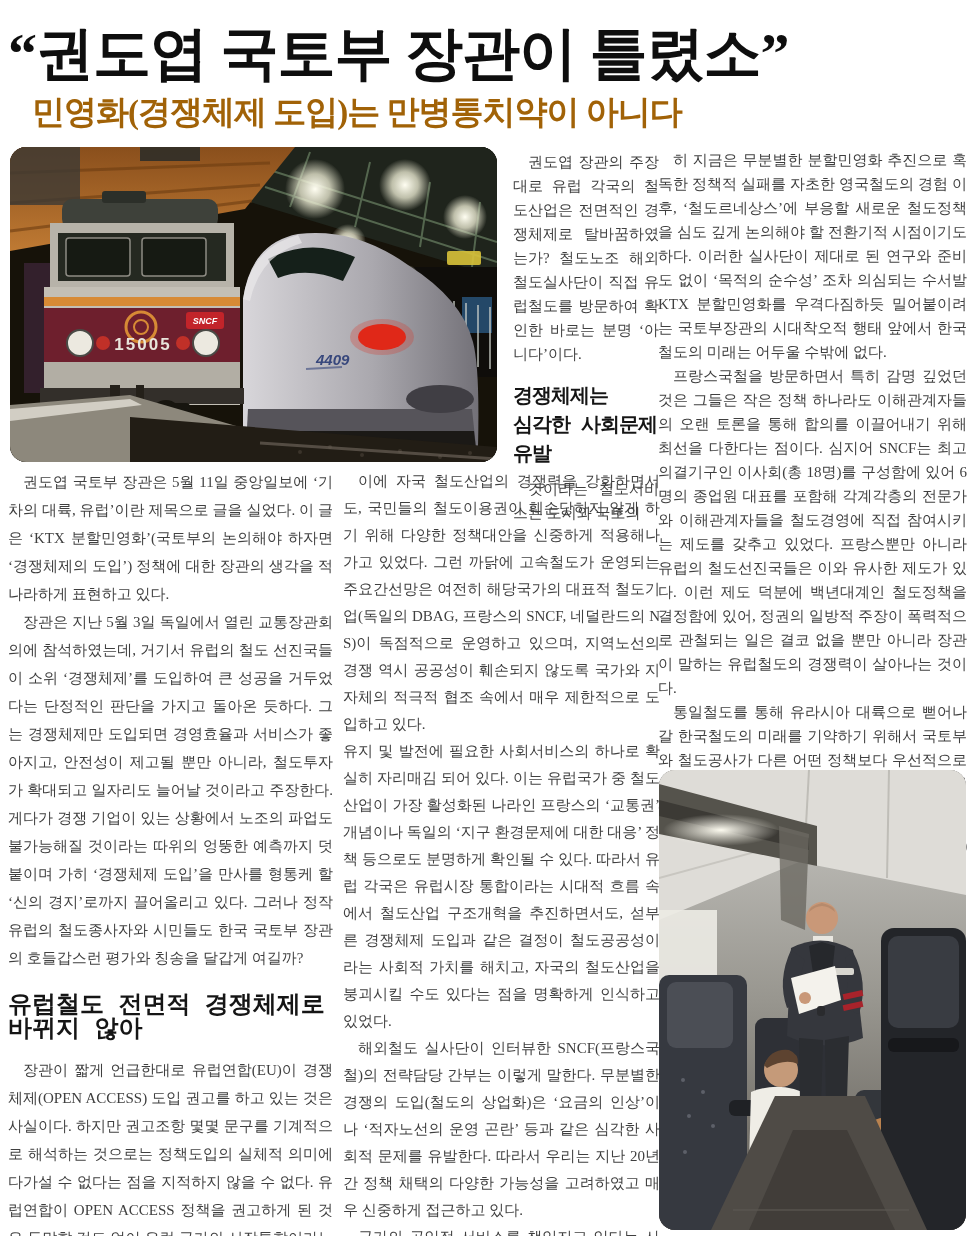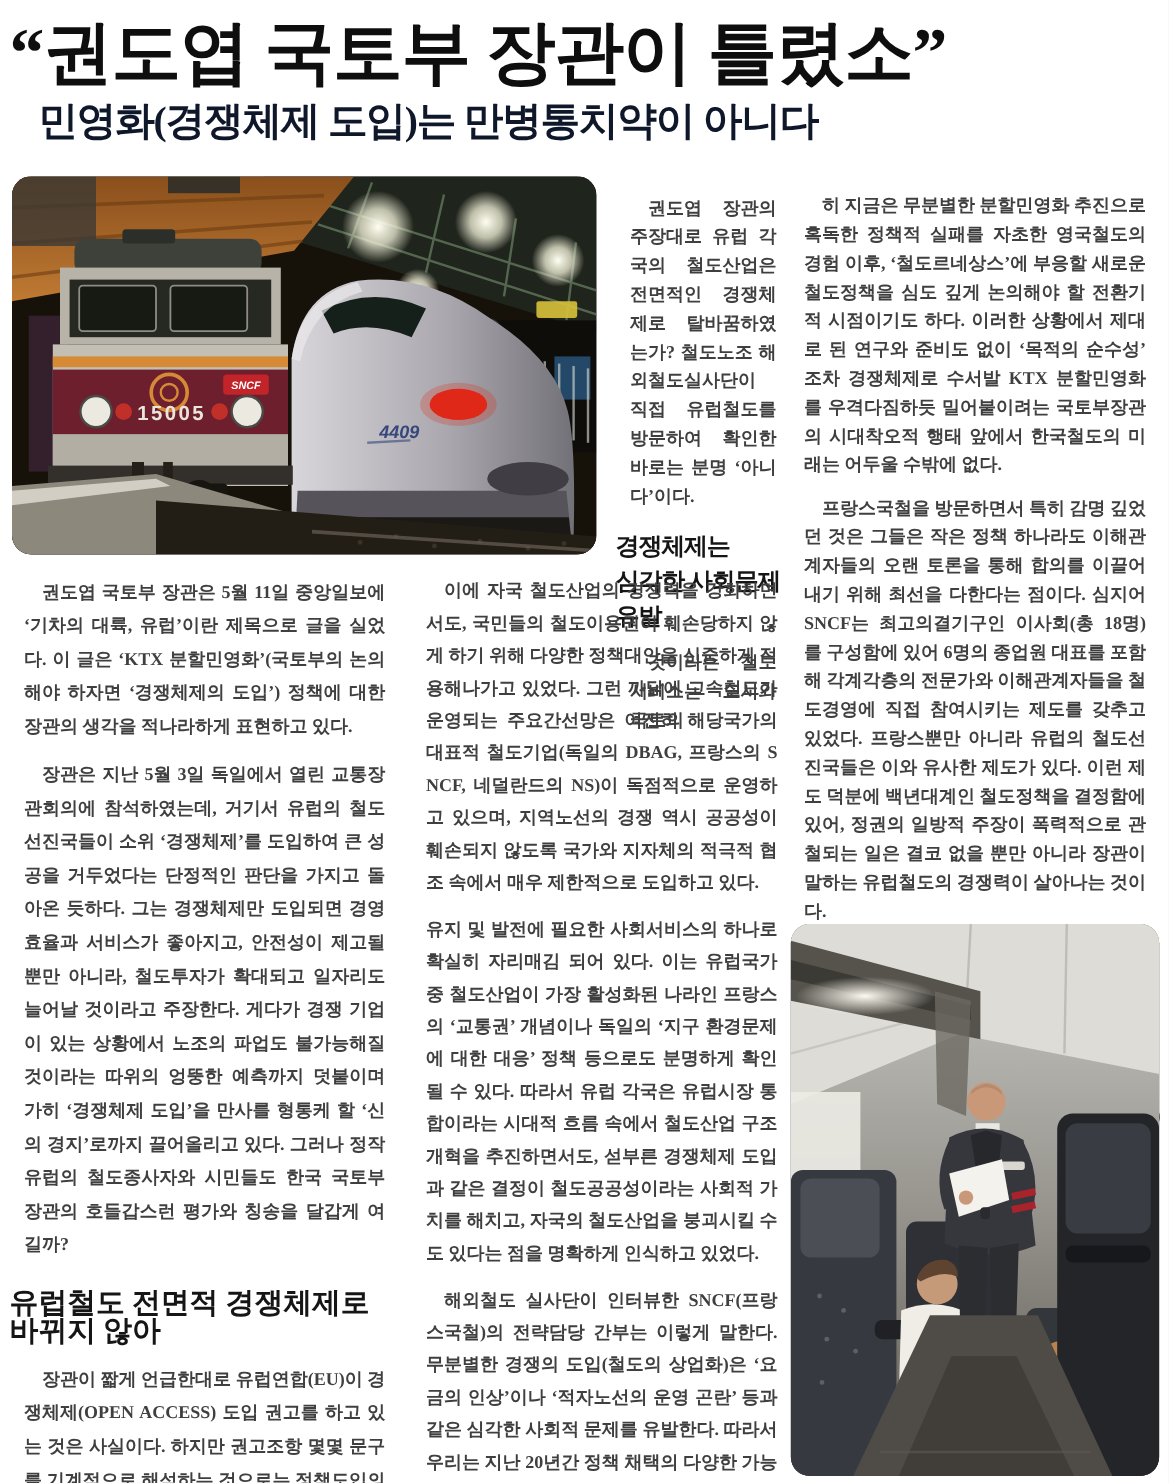--- a/index.html
+++ b/index.html
@@ -3,45 +3,45 @@
 <meta charset="utf-8">
 <style>
   html,body{margin:0;padding:0;background:#e9e9e9;}
   .page{
     position:relative;width:974px;height:1236px;margin:0 auto;
     background:#ffffff;overflow:hidden;
     font-family:"Liberation Serif","DejaVu Serif",serif;
     color:#3f3f3f;
   }
   
-  .masthead{position:absolute;left:8px;top:6px;width:958px;}
+  .masthead{position:absolute;left:8px;top:16px;width:958px;}
   .headline{
     font-family:"Liberation Serif","DejaVu Serif",serif;
     font-weight:700;font-size:58px;line-height:1.3;color:#0e0e0e;
     letter-spacing:-1px;white-space:nowrap;
   }
   .subheadline{
     font-family:"Liberation Serif","DejaVu Serif",serif;
-    font-weight:600;font-size:33px;line-height:1.2;color:#0f172a;
+    font-weight:600;font-size:33px;line-height:1.2;color:#a16207;
     padding-left:24px;margin-top:2px;letter-spacing:-1px;white-space:nowrap;
   }
   
   .photo{position:absolute;border-radius:16px;overflow:hidden;background:#181310;}
   .photo svg{display:block;width:100%;height:100%;}
   .photo-station{left:10px;top:147px;width:487px;height:315px;}
   .photo-interior{left:659px;top:770px;width:307px;height:460px;}
   
   .col{position:absolute;text-align:justify;}
-  .col p{margin:12px;text-indent:1em;word-break:break-all;font-weight:bold;}
+  .col p{margin:0;text-indent:1em;word-break:break-all;}
   .col-1{left:8px;top:468px;width:325px;font-size:15px;line-height:28px;}
   .col-2-narrow{left:513px;top:150px;width:146px;font-size:15px;line-height:24px;}
   .col-2-main{left:343px;top:468px;width:317px;font-size:15px;line-height:27px;}
   .col-3{left:658px;top:148px;width:309px;font-size:15px;line-height:24px;}
   .sec-heading{
-    font-family:Liberation Serif, serif;
+    font-family:Liberation Mono, monospace;
     font-weight:700;color:#151515;text-indent:0;text-align:left;
     word-break:keep-all;
   }
   .col-1 .sec-heading{font-size:24px;line-height:24px;margin:22px 0 14px 0;}
   .col-2-narrow .sec-heading{font-size:20px;line-height:29px;margin:16px 0 8px 0;letter-spacing:-1px;}
   .byline{
     margin-top:14px;text-align:right;text-indent:0;
     font-family:"Liberation Sans","DejaVu Sans",sans-serif;
     font-size:13px;color:#6f6f6f;letter-spacing:-0.5px;
   }
@@ -182,21 +182,21 @@
     </svg>
   </div>
 
   <div class="col col-2-narrow">
     <p>권도엽 장관의 주장대로 유럽 각국의 철도산업은 전면적인 경쟁체제로 탈바꿈하였는가? 철도노조 해외철도실사단이 직접 유럽철도를 방문하여 확인한 바로는 분명 ‘아니다’이다.</p>
     <div class="sec-heading">경쟁체제는 심각한 사회문제 유발</div>
     <p>것이라는 철도서비스는 도시와 국토의</p>
   </div>
 
   <div class="col col-3">
-    <p>히 지금은 무분별한 분할민영화 추진으로 혹독한 정책적 실패를 자초한 영국철도의 경험 이후, ‘철도르네상스’에 부응할 새로운 철도정책을 심도 깊게 논의해야 할 전환기적 시점이기도 하다. 이러한 상황에서 제대로 된 연구와 준비도 없이 ‘목적의 순수성’ 조차 경쟁체제로 수서발 KTX 분할민영화를 우격다짐하듯 밀어붙이려는 국토부장관의 시대착오적 행태 앞에서 한국철도의 미래는 어두울 수밖에 없다.</p>
+    <p>히 지금은 무분별한 분할민영화 추진으로 혹독한 정책적 실패를 자초한 영국철도의 경험 이후, ‘철도르네상스’에 부응할 새로운 철도정책을 심도 깊게 논의해야 할 전환기적 시점이기도 하다. 이러한 실사단이 제대로 된 연구와 준비도 없이 ‘목적의 순수성’ 조차 의심되는 수서발 KTX 분할민영화를 우격다짐하듯 밀어붙이려는 국토부장관의 시대착오적 행태 앞에서 한국철도의 미래는 어두울 수밖에 없다.</p>
     <p>프랑스국철을 방문하면서 특히 감명 깊었던 것은 그들은 작은 정책 하나라도 이해관계자들의 오랜 토론을 통해 합의를 이끌어내기 위해 최선을 다한다는 점이다. 심지어 SNCF는 최고의결기구인 이사회(총 18명)를 구성함에 있어 6명의 종업원 대표를 포함해 각계각층의 전문가와 이해관계자들을 철도경영에 직접 참여시키는 제도를 갖추고 있었다. 프랑스뿐만 아니라 유럽의 철도선진국들은 이와 유사한 제도가 있다. 이런 제도 덕분에 백년대계인 철도정책을 결정함에 있어, 정권의 일방적 주장이 폭력적으로 관철되는 일은 결코 없을 뿐만 아니라 장관이 말하는 유럽철도의 경쟁력이 살아나는 것이다.</p>
     <p>통일철도를 통해 유라시아 대륙으로 뻗어나갈 한국철도의 미래를 기약하기 위해서 국토부와 철도공사가 다른 어떤 정책보다 우선적으로 도입해야 할 철도발전의 키포인트는 바로 여기에 있지 않나 한다.</p>
     <div class="byline">송호준(서울정보통신)</div>
   </div>
 
   <div class="col col-1">
     <p>권도엽 국토부 장관은 5월 11일 중앙일보에 ‘기차의 대륙, 유럽’이란 제목으로 글을 실었다. 이 글은 ‘KTX 분할민영화’(국토부의 논의해야 하자면 ‘경쟁체제의 도입’) 정책에 대한 장관의 생각을 적나라하게 표현하고 있다.</p>
     <p>장관은 지난 5월 3일 독일에서 열린 교통장관회의에 참석하였는데, 거기서 유럽의 철도 선진국들이 소위 ‘경쟁체제’를 도입하여 큰 성공을 거두었다는 단정적인 판단을 가지고 돌아온 듯하다. 그는 경쟁체제만 도입되면 경영효율과 서비스가 좋아지고, 안전성이 제고될 뿐만 아니라, 철도투자가 확대되고 일자리도 늘어날 것이라고 주장한다. 게다가 경쟁 기업이 있는 상황에서 노조의 파업도 불가능해질 것이라는 따위의 엉뚱한 예측까지 덧붙이며 가히 ‘경쟁체제 도입’을 만사를 형통케 할 ‘신의 경지’로까지 끌어올리고 있다. 그러나 정작 유럽의 철도종사자와 시민들도 한국 국토부 장관의 호들갑스런 평가와 칭송을 달갑게 여길까?</p>
     <div class="sec-heading">유럽철도 전면적 경쟁체제로 바뀌지 않아</div>
     <p>장관이 짧게 언급한대로 유럽연합(EU)이 경쟁체제(OPEN ACCESS) 도입 권고를 하고 있는 것은 사실이다. 하지만 권고조항 몇몇 문구를 기계적으로 해석하는 것으로는 정책도입의 실체적 의미에 다가설 수 없다는 점을 지적하지 않을 수 없다. 유럽연합이 OPEN ACCESS 정책을 권고하게 된 것은 두말할 것도 없이 유럽 국가의 시장통합이라는 시대적 요구가 반영된 것이다. 다시 말해, 국가별로 나눠진 철도산업을 법제적으로나 기술적으로 통합하기 위해서 불가피하게 인프라 부분을 분리하여 국가 또는 공적인 소유(또는 회계의 분리)로 안착시키고, 국경을 초월하여 철도운영자가 활동할 수 있도록 국가별로 나누어진 선로 이용권 제한을 제거하려 했던 것이다.</p>

